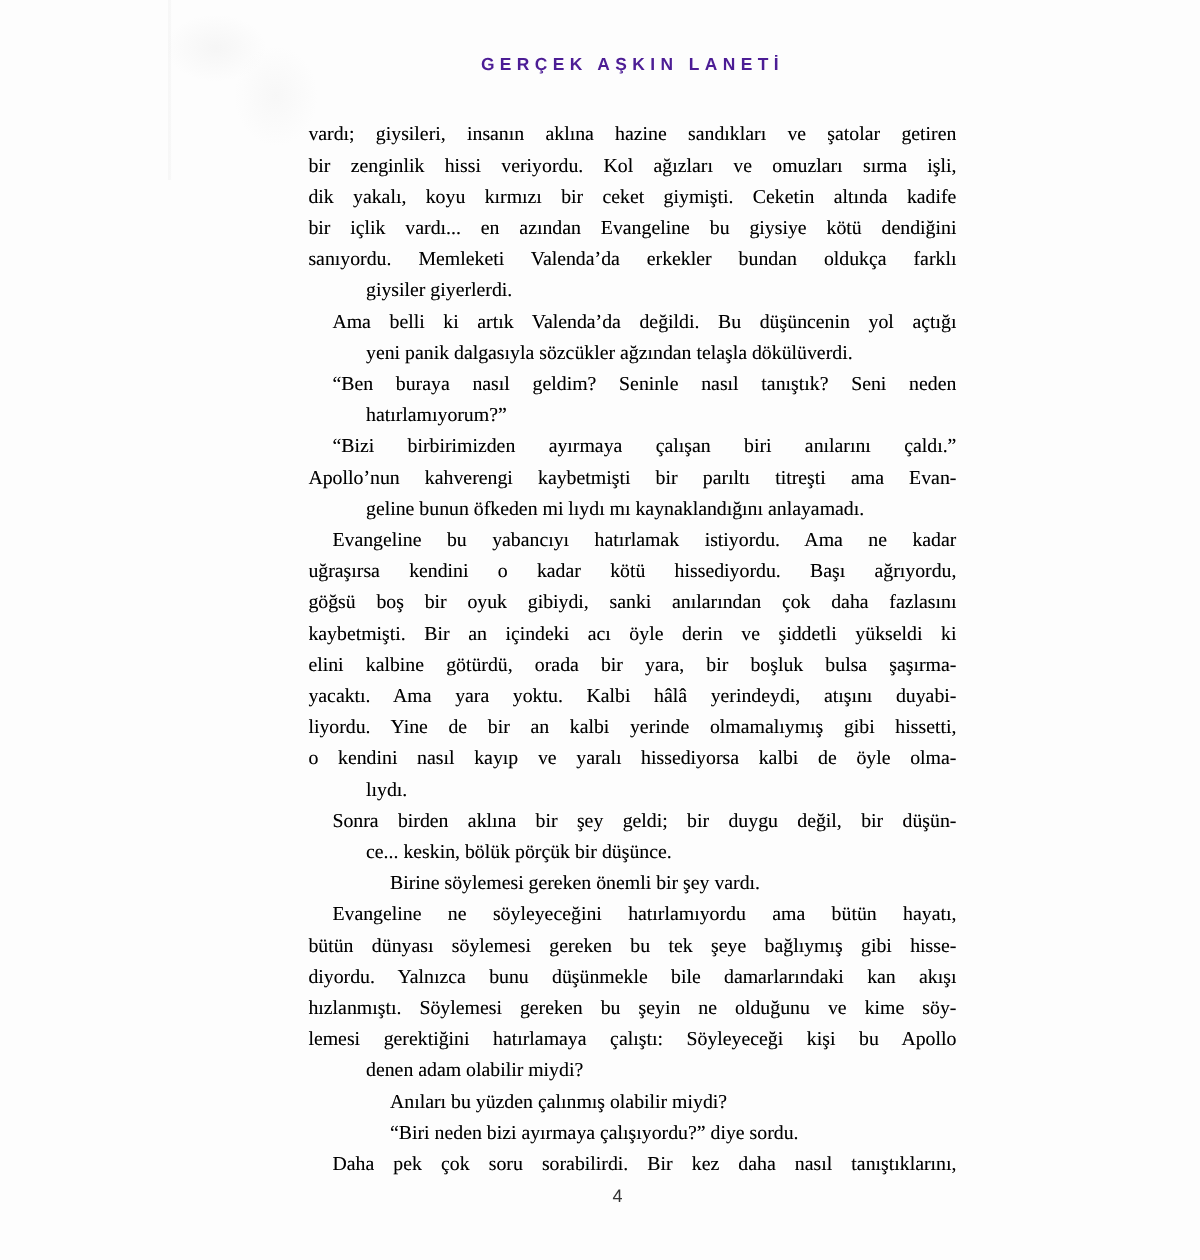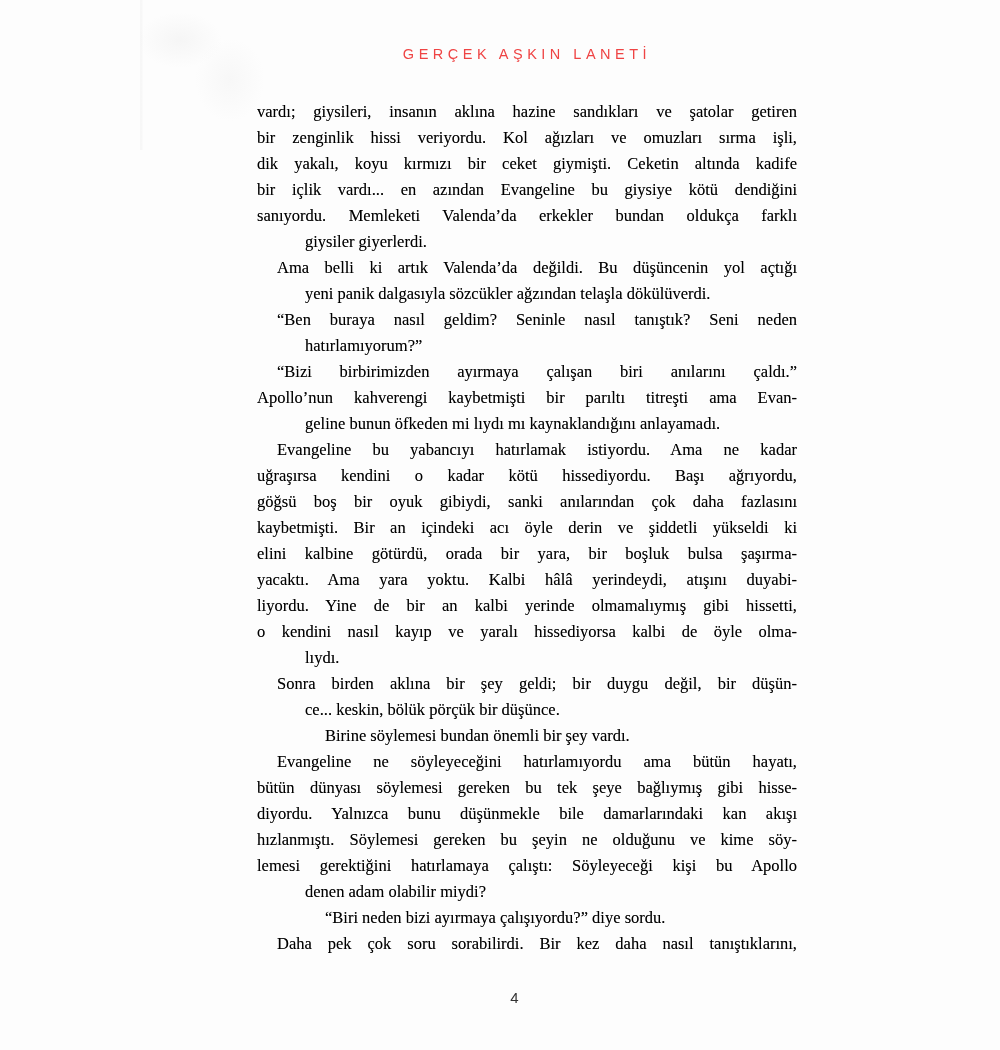--- a/index.html
+++ b/index.html
@@ -33,23 +33,23 @@
     pointer-events: none;
   }
   .running-head {
     position: absolute;
     left: 257px;
     width: 540px;
     top: 46px;
     text-align: center;
     font-family: "Liberation Sans", sans-serif;
     font-size: 14.5px;
-    font-weight: 400;
+    font-weight: 700;
     letter-spacing: 4.5px;
-    color: #ef4444;
+    color: #4c1d95;
   }
   .text-block {
     position: absolute;
     left: 257px;
     top: 99px;
     width: 540px;
     font-size: 16.5px;
     line-height: 26px;
     color: #000000;
     text-shadow: 0 0 0.4px rgba(30,30,30,0.45);
@@ -107,26 +107,27 @@
     <div class="line">uğraşırsa kendini o kadar kötü hissediyordu. Başı ağrıyordu,</div>
     <div class="line">göğsü boş bir oyuk gibiydi, sanki anılarından çok daha fazlasını</div>
     <div class="line">kaybetmişti. Bir an içindeki acı öyle derin ve şiddetli yükseldi ki</div>
     <div class="line">elini kalbine götürdü, orada bir yara, bir boşluk bulsa şaşırma-</div>
     <div class="line">yacaktı. Ama yara yoktu. Kalbi hâlâ yerindeydi, atışını duyabi-</div>
     <div class="line">liyordu. Yine de bir an kalbi yerinde olmamalıymış gibi hissetti,</div>
     <div class="line">o kendini nasıl kayıp ve yaralı hissediyorsa kalbi de öyle olma-</div>
     <div class="line end">lıydı.</div>
     <div class="line indent">Sonra birden aklına bir şey geldi; bir duygu değil, bir düşün-</div>
     <div class="line end">ce... keskin, bölük pörçük bir düşünce.</div>
-    <div class="line indent end">Birine söylemesi bundan önemli bir şey vardı.</div>
+    <div class="line indent end">Birine söylemesi gereken önemli bir şey vardı.</div>
     <div class="line indent">Evangeline ne söyleyeceğini hatırlamıyordu ama bütün hayatı,</div>
     <div class="line">bütün dünyası söylemesi gereken bu tek şeye bağlıymış gibi hisse-</div>
     <div class="line">diyordu. Yalnızca bunu düşünmekle bile damarlarındaki kan akışı</div>
     <div class="line">hızlanmıştı. Söylemesi gereken bu şeyin ne olduğunu ve kime söy-</div>
     <div class="line">lemesi gerektiğini hatırlamaya çalıştı: Söyleyeceği kişi bu Apollo</div>
     <div class="line end">denen adam olabilir miydi?</div>
+    <div class="line indent end">Anıları bu yüzden çalınmış olabilir miydi?</div>
     <div class="line indent end">“Biri neden bizi ayırmaya çalışıyordu?” diye sordu.</div>
     <div class="line indent">Daha pek çok soru sorabilirdi. Bir kez daha nasıl tanıştıklarını,</div>
   </div>
 
   <div class="folio">4</div>
 
 </div>
 
 </body></html>

